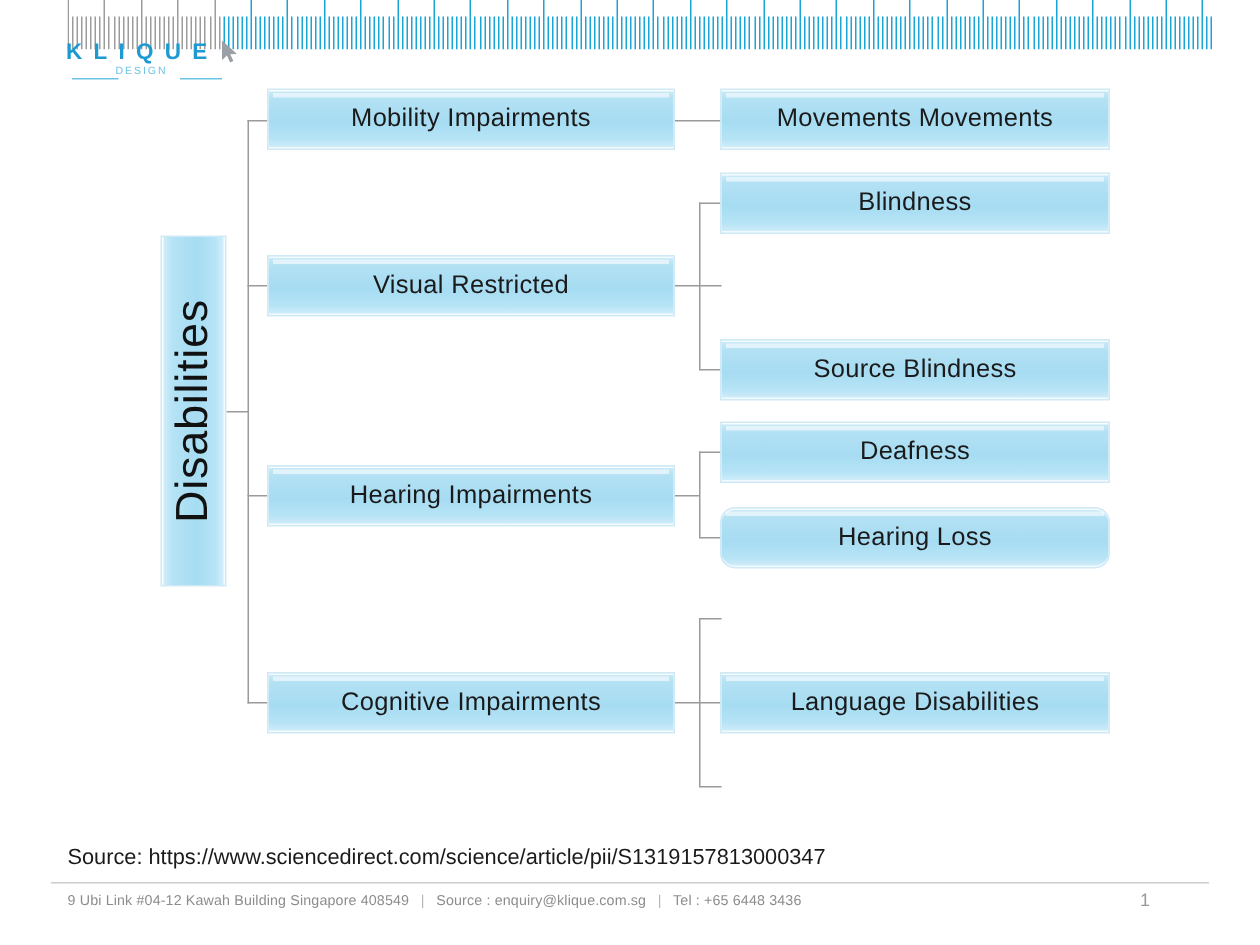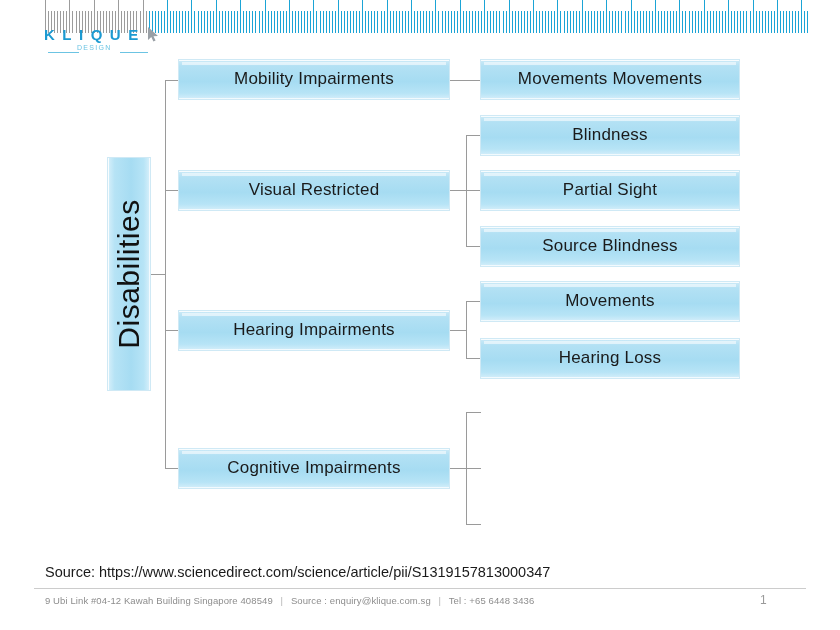--- a/index.html
+++ b/index.html
@@ -400,34 +400,34 @@
     <span>Cognitive Impairments</span>
   </div>
 
   <div class="box l3box" style="left:480px;top:59px;width:260px;height:41px;">
     <span>Movements Movements</span>
   </div>
 
   <div class="box l3box" style="left:480px;top:115px;width:260px;height:41px;">
     <span>Blindness</span>
   </div>
-  <div class="box l3box" style="left:480px;top:170px;width:260px;height:41px;">
-    <span>Partial Sight</span>
-  </div>
   <div class="box l3box" style="left:480px;top:226px;width:260px;height:41px;">
     <span>Source Blindness</span>
   </div>
 
   <div class="box l3box" style="left:480px;top:281px;width:260px;height:41px;">
-    <span>Movements</span>
-  </div>
-  <div class="box l3box" style="left:480px;top:338px;width:260px;height:41px;">
+    <span>Deafness</span>
+  </div>
+  <div class="box l3box" style="left:480px;top:338px;width:260px;height:41px;border-radius:10px;">
     <span>Hearing Loss</span>
   </div>
 
+  <div class="box l3box" style="left:480px;top:448px;width:260px;height:41px;">
+    <span>Language Disabilities</span>
+  </div>
 
   <div class="source">Source: https://www.sciencedirect.com/science/article/pii/S1319157813000347</div>
   <div class="footrule"></div>
   <div class="footaddr">
     <span>9 Ubi Link #04-12 Kawah Building Singapore 408549</span>
     <span class="sep">|</span>
     <span>Source : enquiry@klique.com.sg</span>
     <span class="sep">|</span>
     <span>Tel : +65 6448 3436</span>
   </div>

